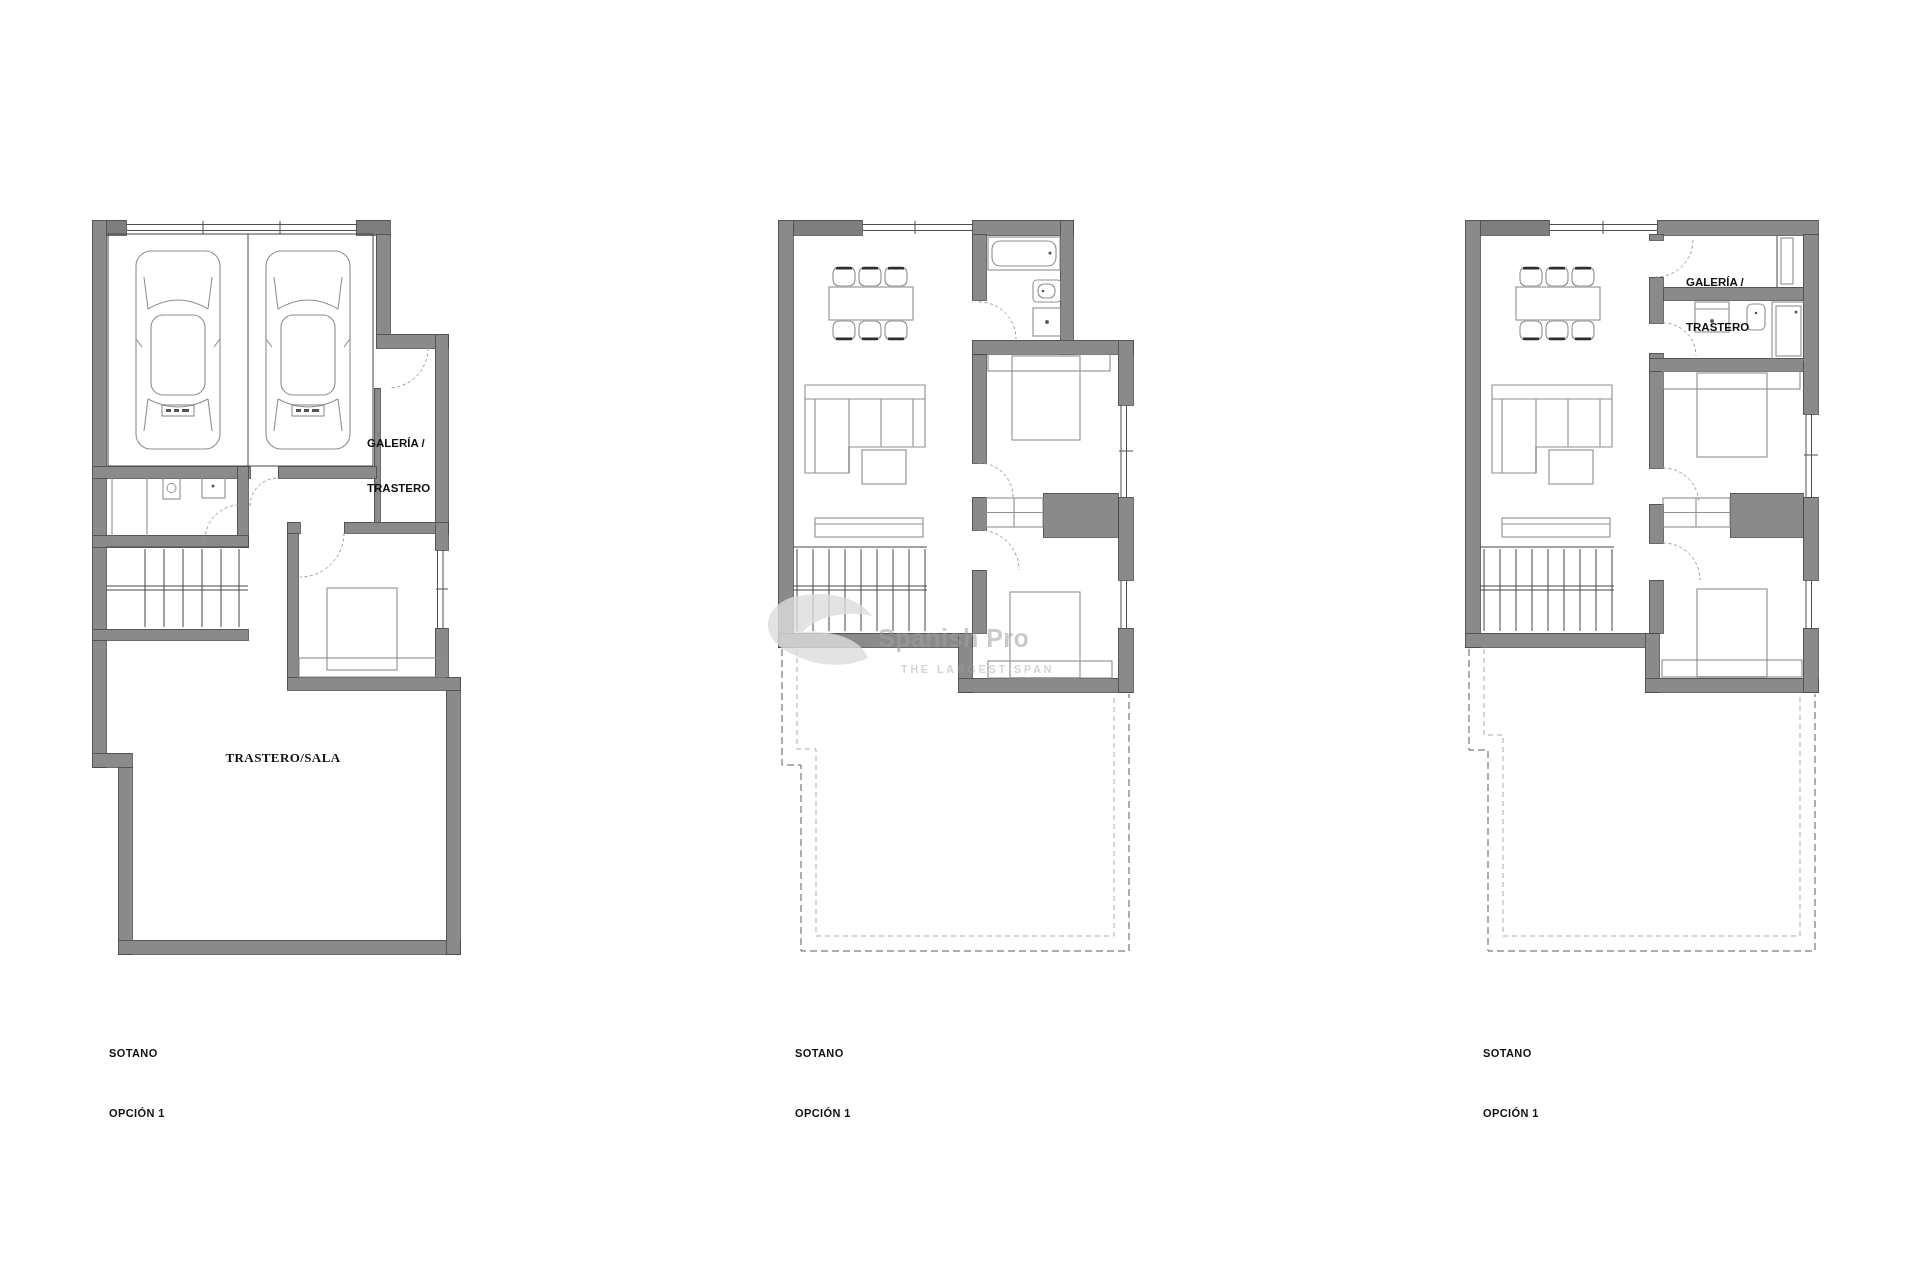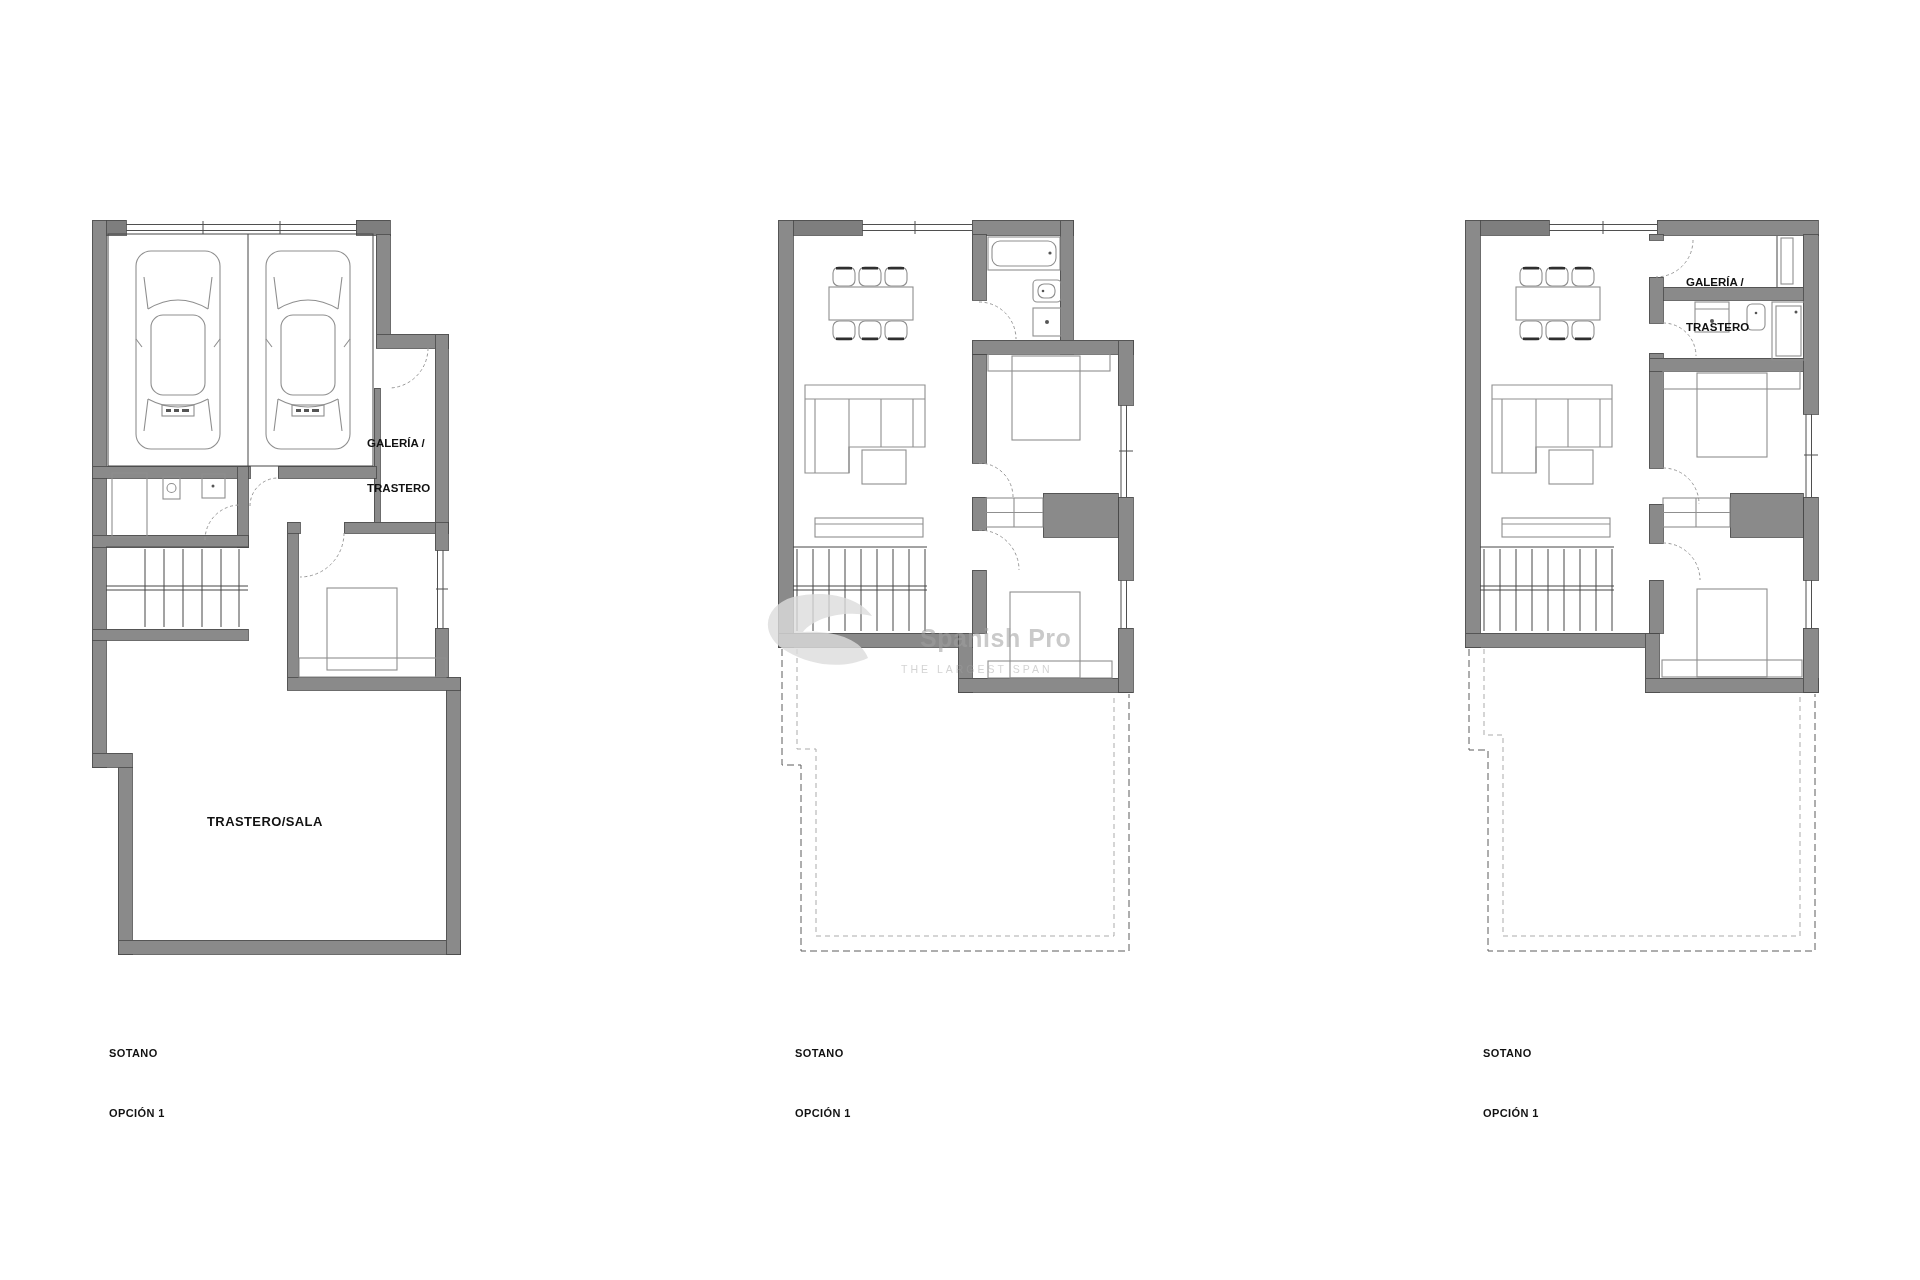--- a/index.html
+++ b/index.html
@@ -17,21 +17,21 @@
   .arc {stroke:var(--door);stroke-width:1;fill:none;stroke-dasharray:3 2.6;}
   .win {stroke:var(--window_line);stroke-width:1;fill:none;}
   .d1  {stroke:var(--dash_outer);stroke-width:1;fill:none;stroke-dasharray:7 4;}
   .d2  {stroke:var(--dash_inner);stroke-width:1;fill:none;stroke-dasharray:5 4;}
   .dot {fill:#555;stroke:none;}
   .lbl{position:absolute;color:var(--label,#111);font-weight:bold;white-space:pre;}
   .room-lbl{font-size:11.5px;line-height:15px;}
   .sala-lbl{font-size:13px;letter-spacing:.4px;}
   .cap{font-size:11px;line-height:20px;letter-spacing:.4px;}
   .wm1{position:absolute;color:var(--watermark_text,#aaa);opacity:.55;font-size:25px;font-weight:600;letter-spacing:.5px;}
-  .wm2{position:absolute;color:var(--watermark_text,#aaa);opacity:.45;font-size:10.5px;font-weight:normal;letter-spacing:3px;}
+  .wm2{position:absolute;color:var(--watermark_text,#aaa);opacity:.45;font-size:10.5px;font-weight:bold;letter-spacing:3px;}
 </style>
 </head>
 <body>
 
 <div id="sheet">
 
 <svg id="drawing" width="1920" height="1280" viewBox="0 0 1920 1280">
   <defs>
 
     <g id="car">
@@ -275,21 +275,21 @@
   </g>
 
   <path d="M 793,597 C 830,588 862,600 872,616 C 845,610 815,617 803,632 C 835,630 862,640 868,658 C 842,670 810,665 788,652 C 758,636 763,606 793,597 Z" fill="var(--watermark_logo)" opacity="0.8"></path>
 </svg>
 
 <div class="lbl room-lbl" style="left:367px;top:406px;width:88px;">
   <div>GALERÍA /</div>
   <div>TRASTERO</div>
 </div>
 
-<div class="lbl sala-lbl" style="left:207px;top:814px;width:152px;text-align:left;">TRASTERO/SALA</div>
+<div class="lbl sala-lbl" style="left:207px;top:750px;width:152px;text-align:center;font-family:Liberation Serif, serif;">TRASTERO/SALA</div>
 
 <div class="lbl room-lbl" style="left:1686px;top:245px;width:90px;">
   <div>GALERÍA /</div>
   <div>TRASTERO</div>
 </div>
 
 <div class="lbl cap" style="left:109px;top:1003px;">
   <div>SOTANO</div>
   <div>OPCIÓN 1</div>
 </div>
@@ -297,16 +297,16 @@
 <div class="lbl cap" style="left:795px;top:1003px;">
   <div>SOTANO</div>
   <div>OPCIÓN 1</div>
 </div>
 
 <div class="lbl cap" style="left:1483px;top:1003px;">
   <div>SOTANO</div>
   <div>OPCIÓN 1</div>
 </div>
 
-<div class="wm1" style="left:920px;top:624px;">Spanish Pro</div>
+<div class="wm1" style="left:878px;top:624px;">Spanish Pro</div>
 <div class="wm2" style="left:901px;top:663px;">THE LARGEST SPAN</div>
 
 </div>
 
 </body></html>

